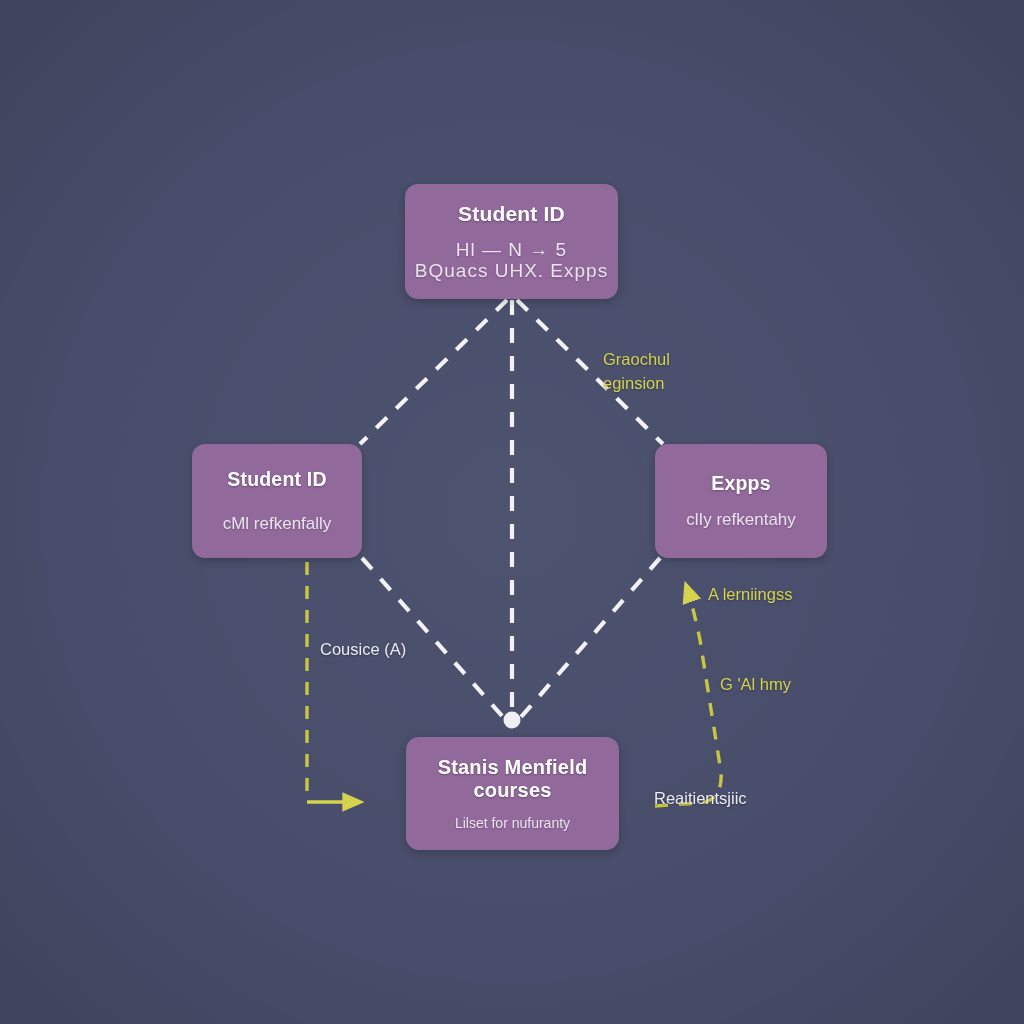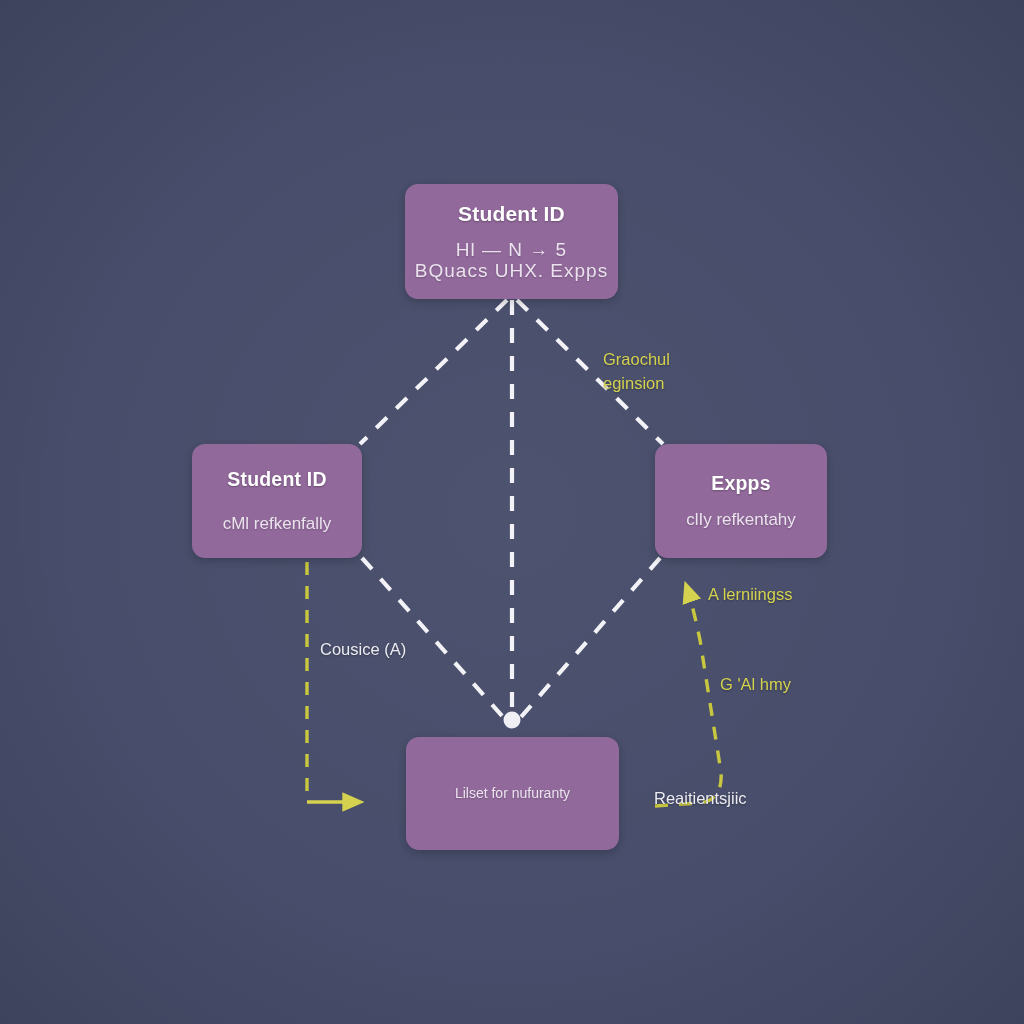--- a/index.html
+++ b/index.html
@@ -140,20 +140,22 @@
     <div class="node-title">Student ID</div>
     <div class="node-sub">cMl refkenfally</div>
   </div>
 
   <div class="node" id="node-right">
     <div class="node-title">Expps</div>
     <div class="node-sub">clIy refkentahy</div>
   </div>
 
   <div class="node" id="node-bottom">
+    <div class="node-title">Stanis Menfield
+courses</div>
     <div class="node-sub">Lilset for nufuranty</div>
   </div>
 
 
   <div class="edge-label label-yellow" id="label-right-top">Graochul
   eginsion</div>
 
   <div class="edge-label label-white" id="label-center-left">Cousice (A)</div>
 
   <div class="edge-label label-yellow" id="label-right-a">A lerniingss</div>

